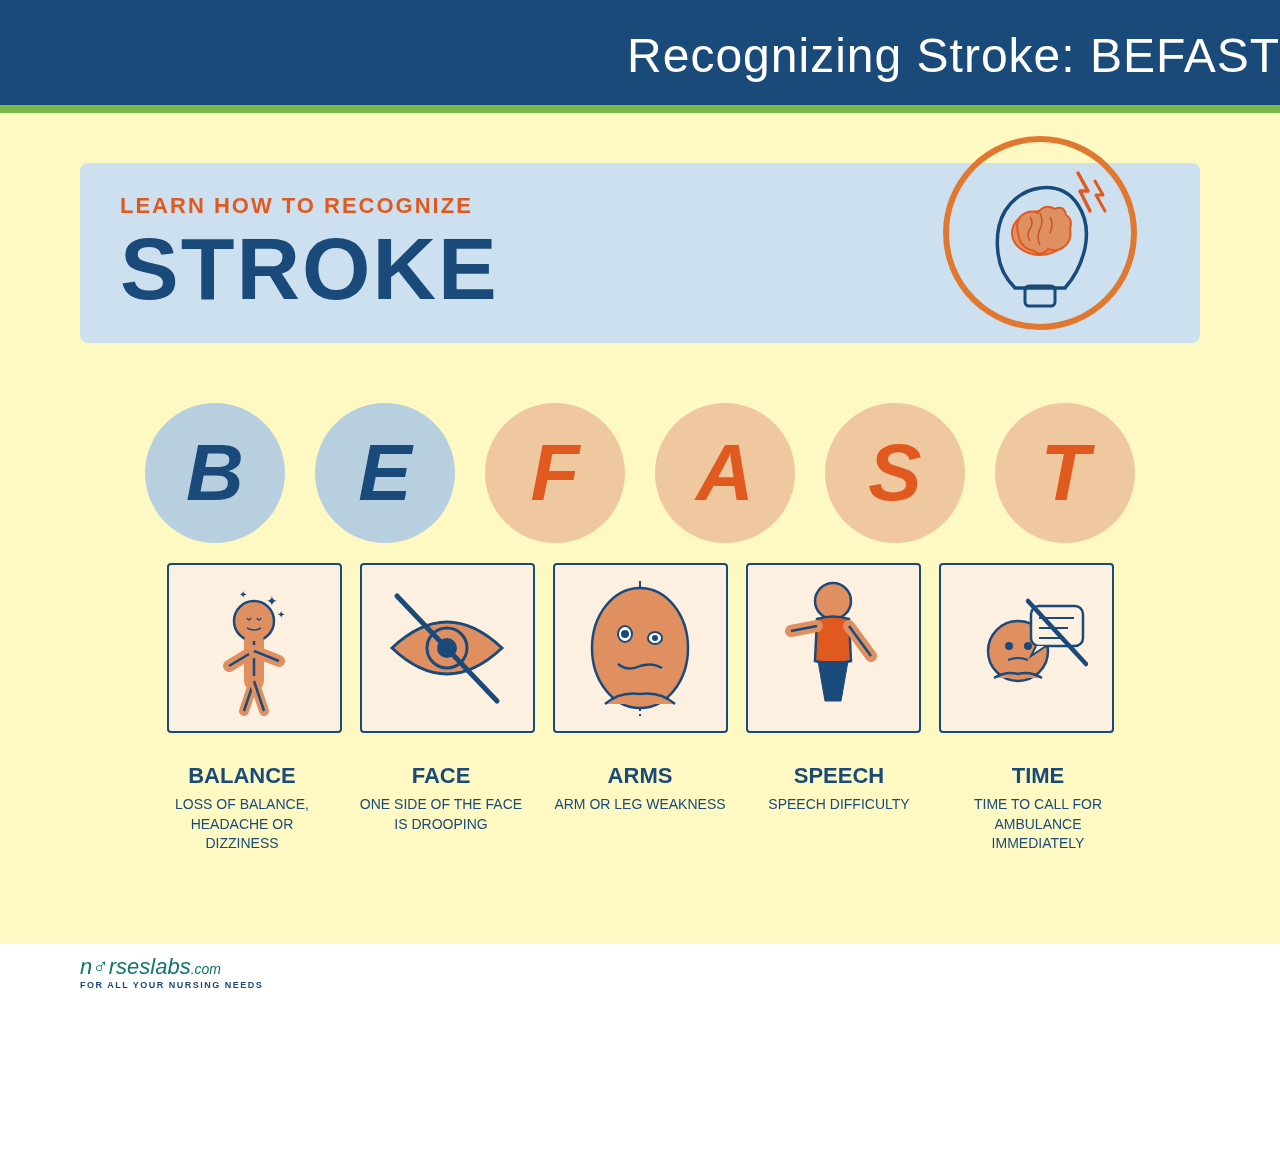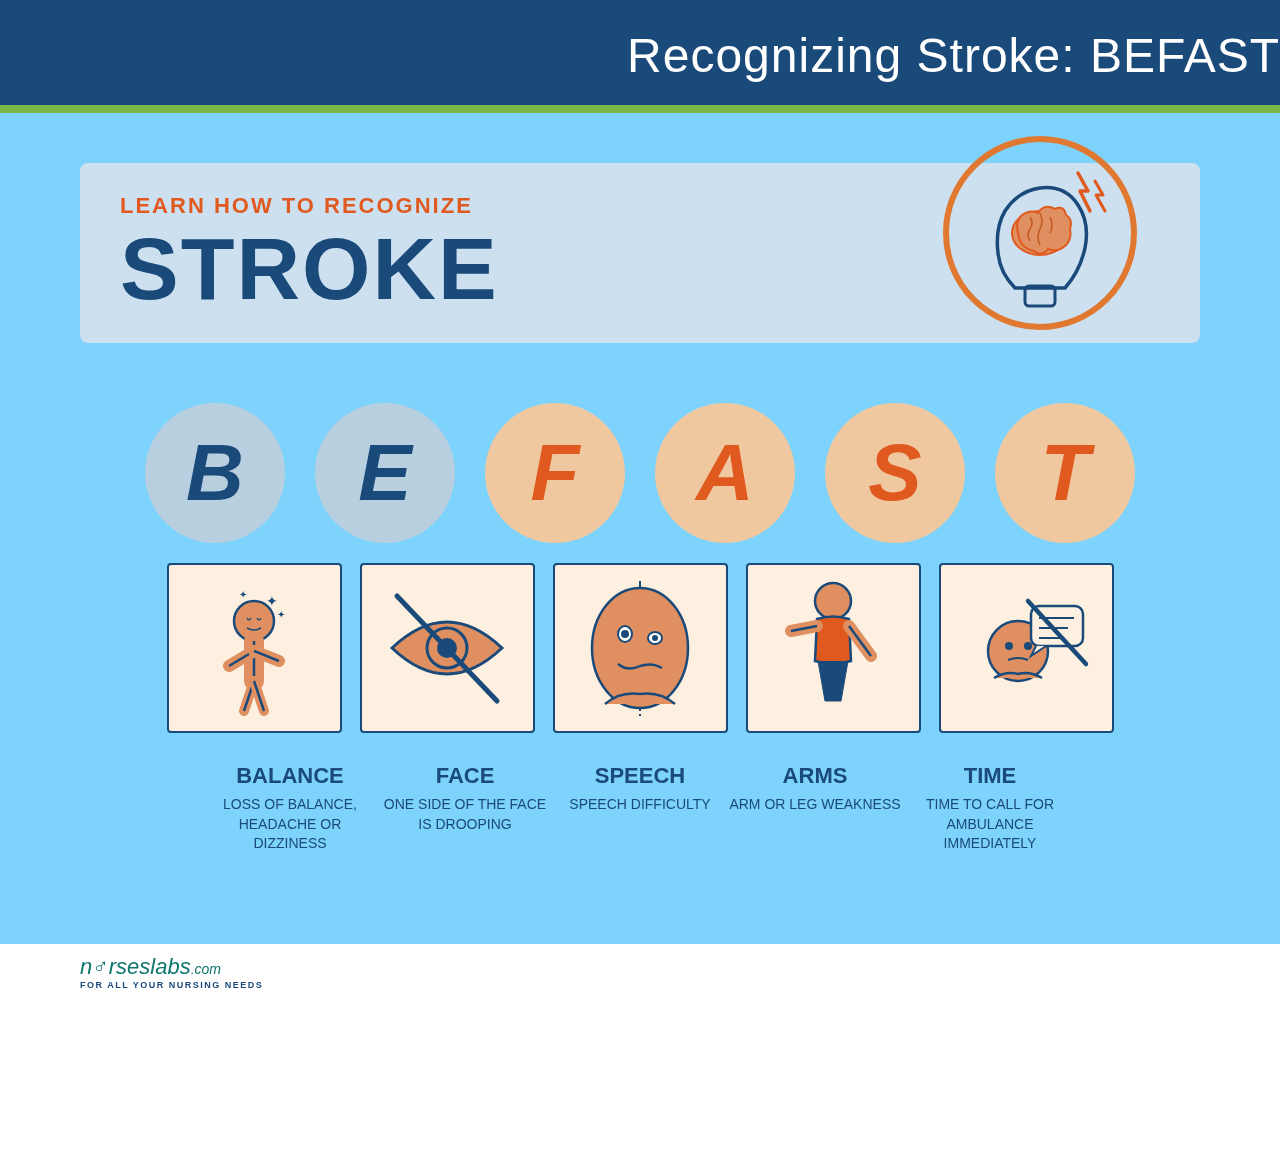--- a/index.html
+++ b/index.html
@@ -27,21 +27,21 @@
 
     
     .accent-bar {
       background: #7ab648;
       height: 8px;
       width: 100%;
     }
 
     
     .main-content {
-      background: #7dd3fc;
+      background: #fef9c3;
       padding: 50px 80px 40px;
     }
 
     
     .learn-banner {
       background: #cde0f0;
       border-radius: 8px;
       padding: 30px 40px;
       display: flex;
       align-items: center;
@@ -120,21 +120,21 @@
       display: flex;
       align-items: center;
       justify-content: center;
       overflow: hidden;
     }
 
     
     .labels-row {
       display: flex;
       justify-content: center;
-      gap: 0;
+      gap: 24px;
       margin-bottom: 50px;
     }
     .label-item {
       width: 175px;
       text-align: center;
     }
     .label-title {
       color: #1a4a7a;
       font-size: 22px;
       font-weight: 900;
@@ -325,26 +325,26 @@
   <div class="labels-row">
     <div class="label-item">
       <div class="label-title">BALANCE</div>
       <div class="label-desc">LOSS OF BALANCE, HEADACHE OR DIZZINESS</div>
     </div>
     <div class="label-item">
       <div class="label-title">FACE</div>
       <div class="label-desc">ONE SIDE OF THE FACE IS DROOPING</div>
     </div>
     <div class="label-item">
+      <div class="label-title">ARMS</div>
+      <div class="label-desc">ARM OR LEG WEAKNESS</div>
+    </div>
+    <div class="label-item">
       <div class="label-title">SPEECH</div>
       <div class="label-desc">SPEECH DIFFICULTY</div>
-    </div>
-    <div class="label-item">
-      <div class="label-title">ARMS</div>
-      <div class="label-desc">ARM OR LEG WEAKNESS</div>
     </div>
     <div class="label-item">
       <div class="label-title">TIME</div>
       <div class="label-desc">TIME TO CALL FOR AMBULANCE IMMEDIATELY</div>
     </div>
   </div>
 
 </div>
 
 <div class="footer">

